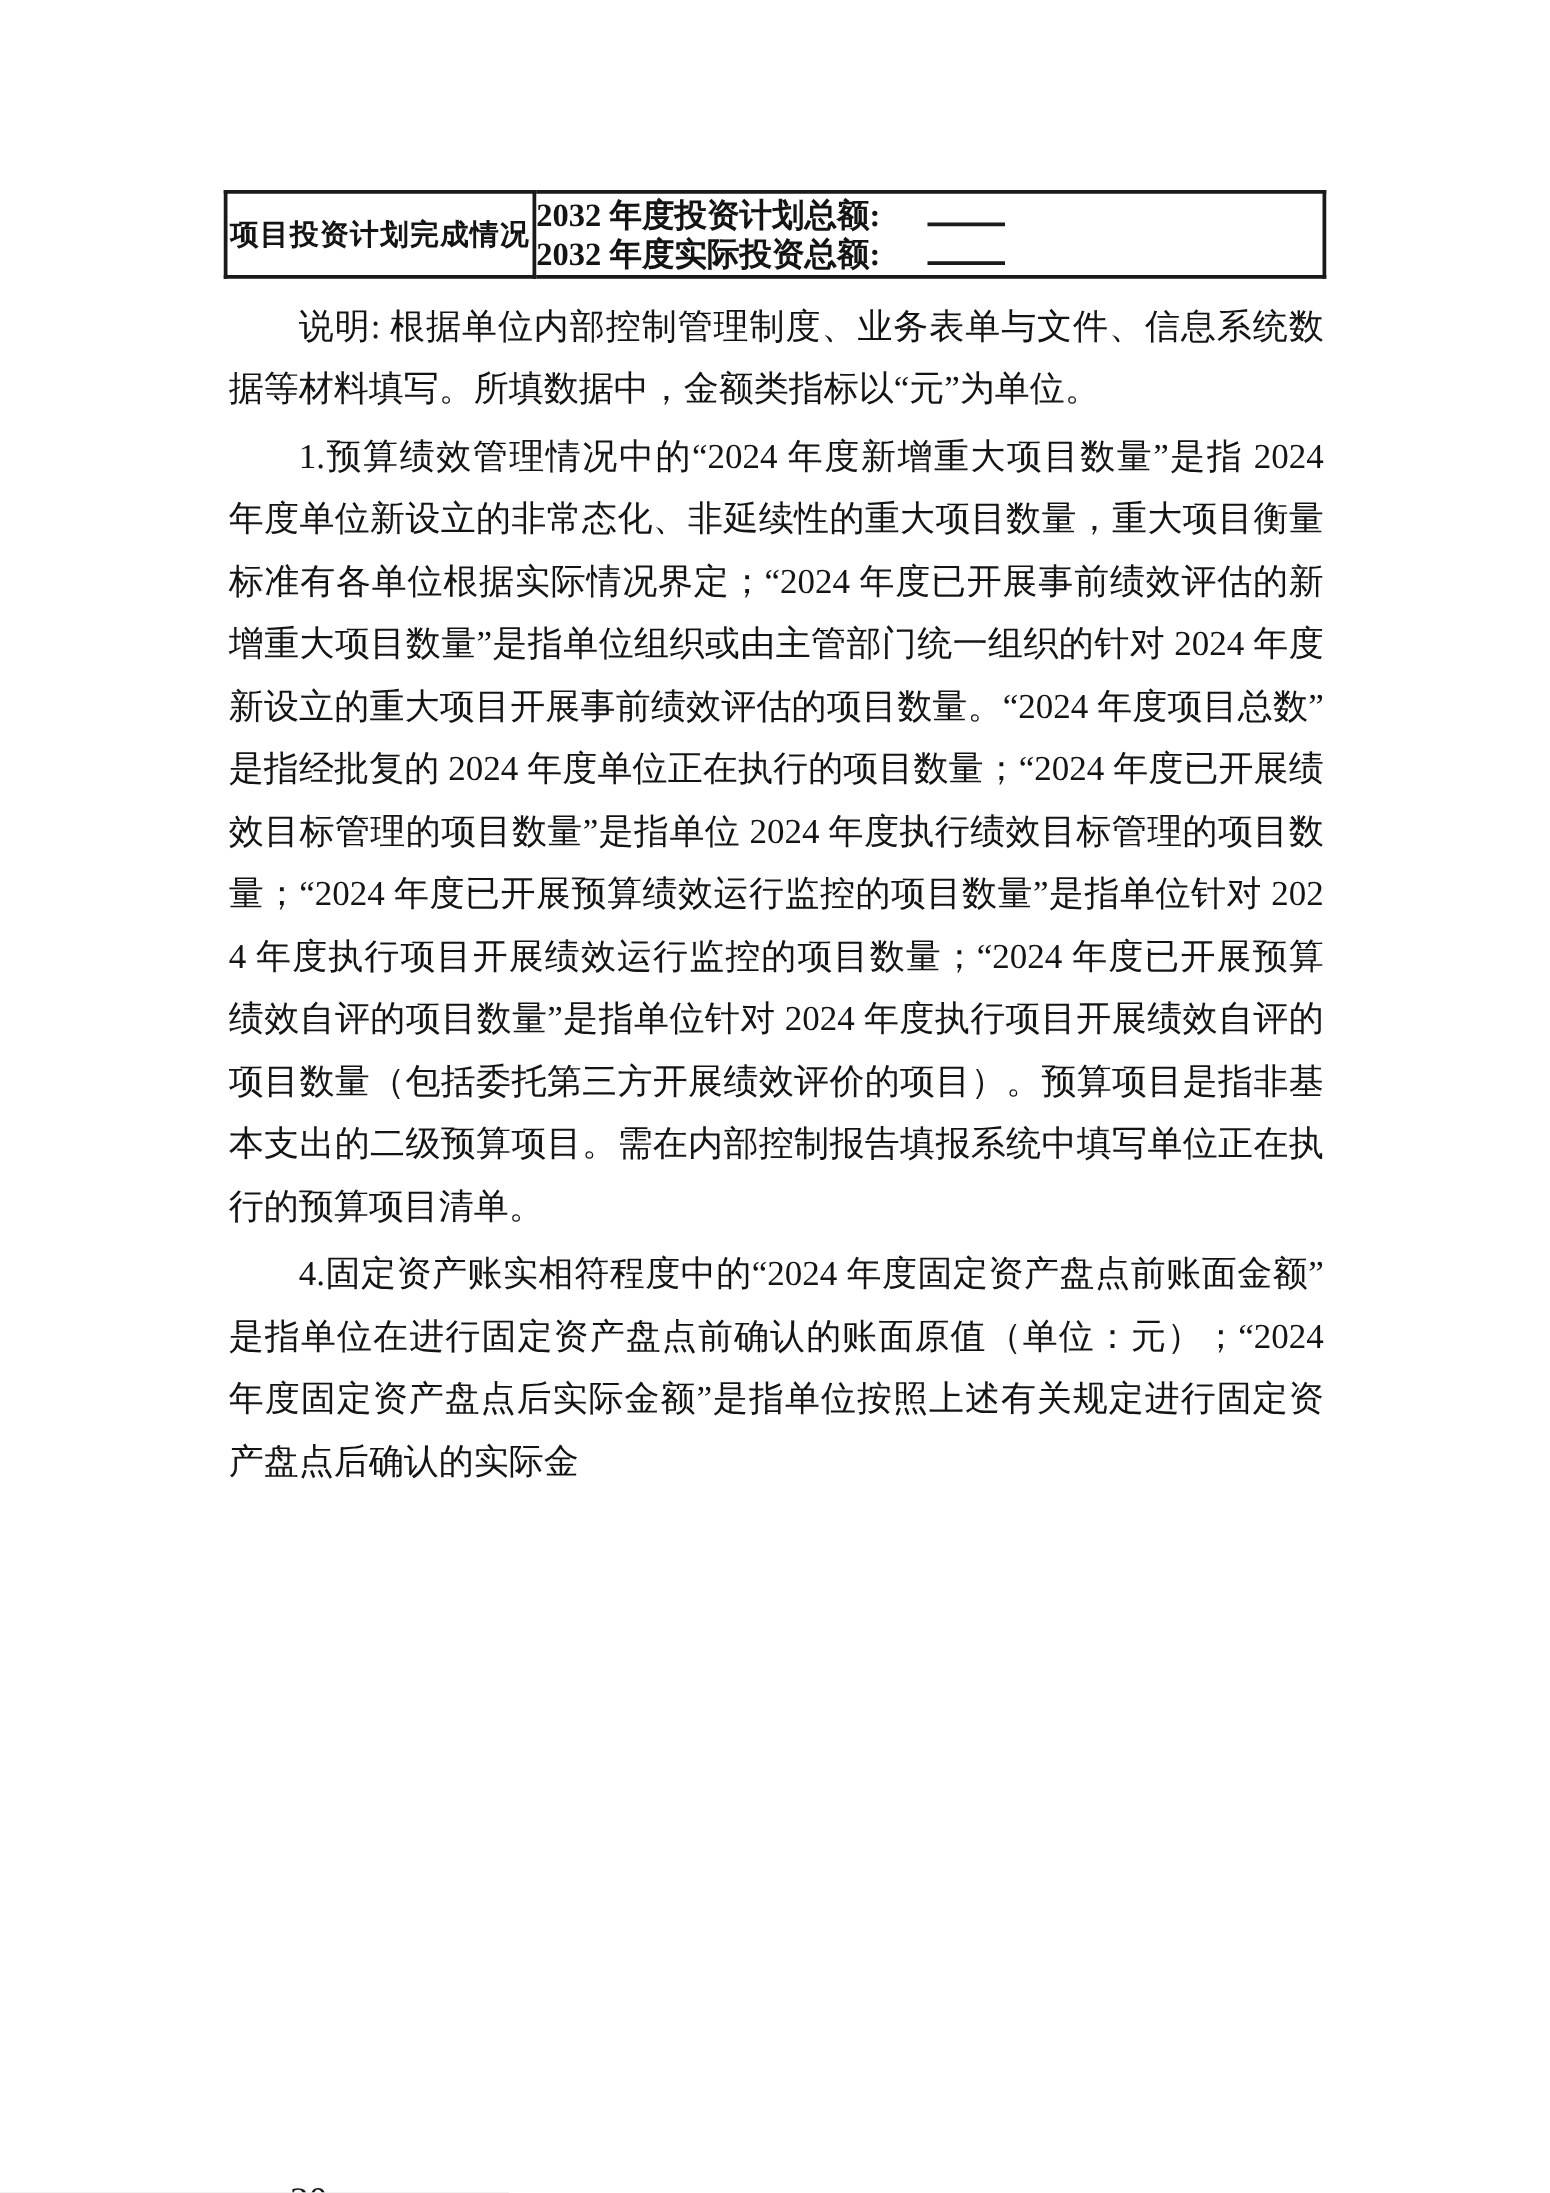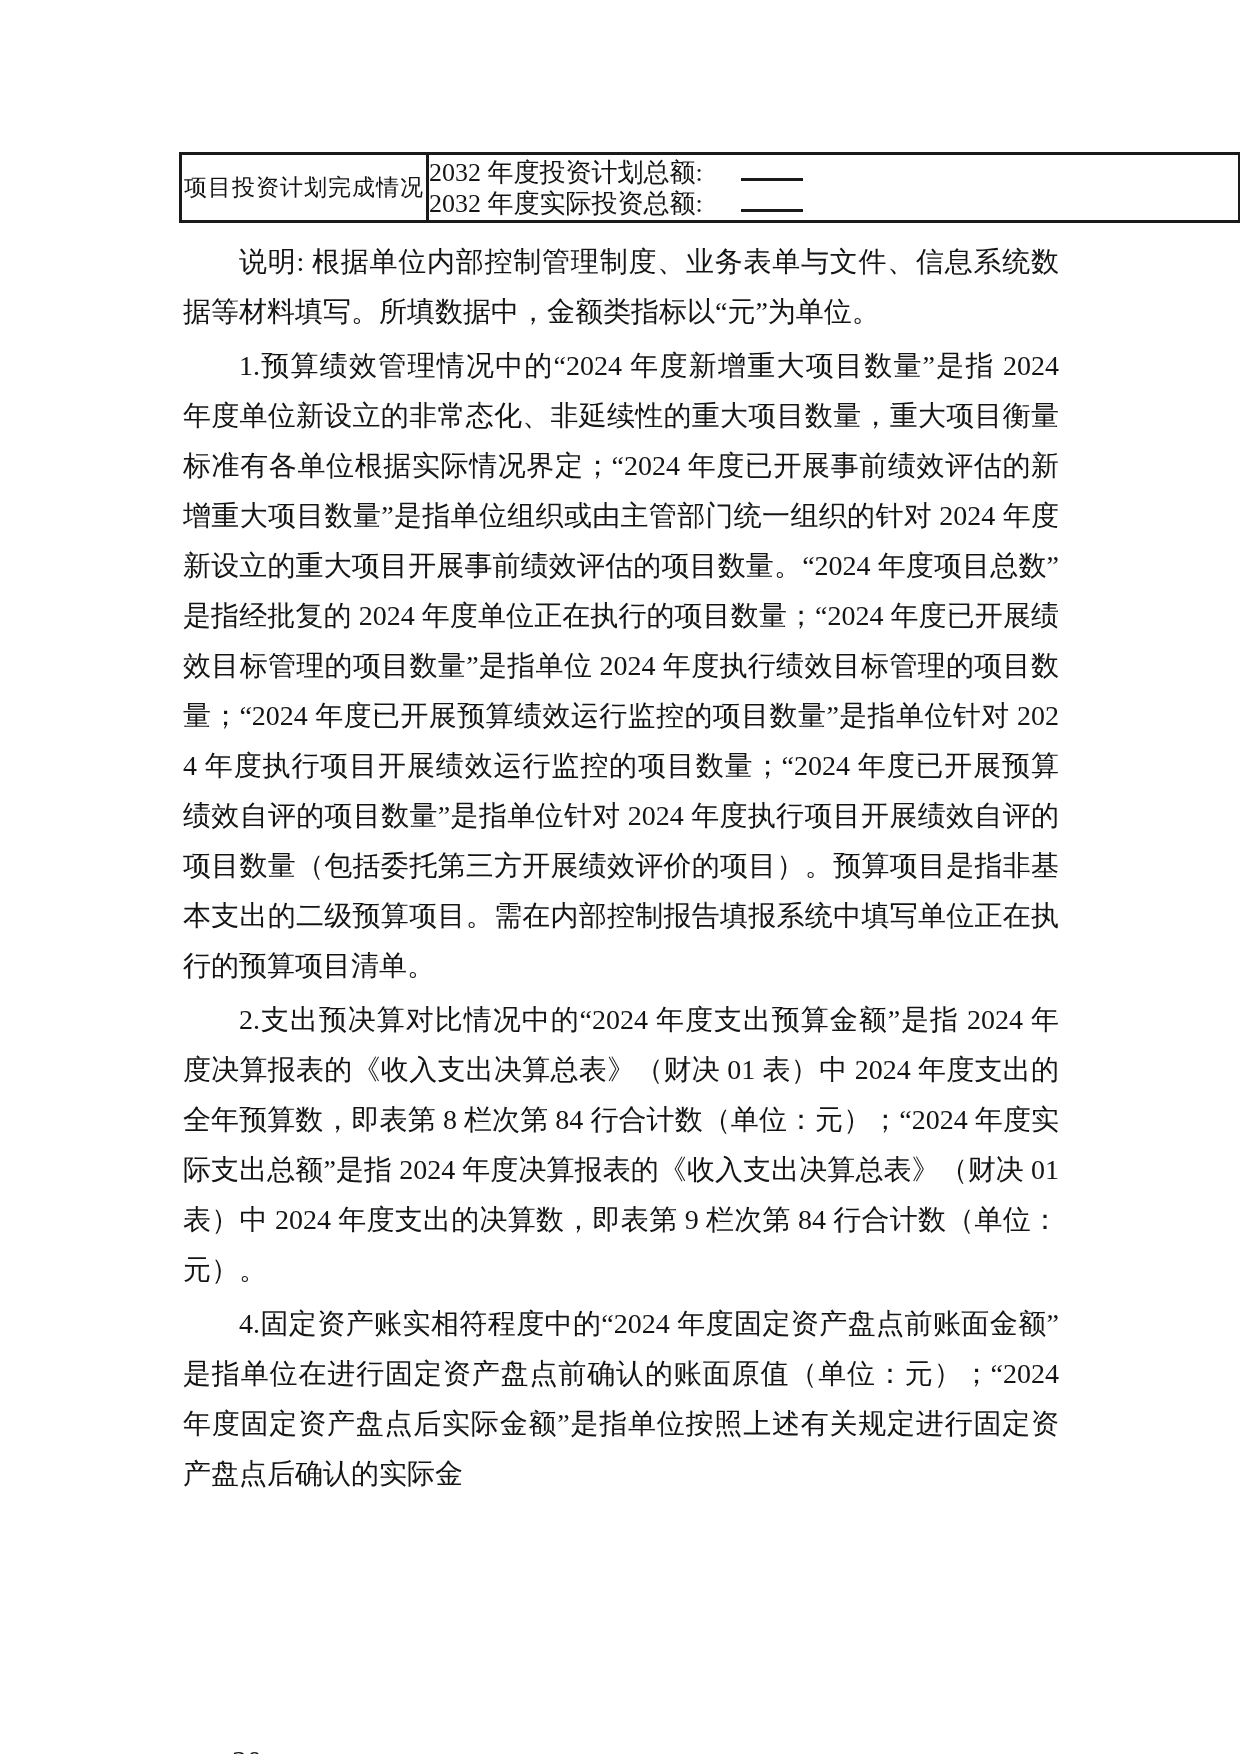--- a/index.html
+++ b/index.html
@@ -13,22 +13,23 @@
     overflow: hidden;
   }
   .content {
     position: absolute;
     left: 179px;
     top: 152px;
     width: 884px;
   }
   table.form-table {
     border-collapse: collapse;
-    width: 1062px;
+    width: 882px;
     table-layout: fixed;
+    font-weight: bold;
   }
   table.form-table tr { height: 68px; }
   table.form-table td {
     border: 3px solid #1a1a1a;
     padding: 0;
     vertical-align: middle;
   }
   td.th-cell {
     width: 244px;
     text-align: center;
@@ -85,21 +86,20 @@
             <span>2032 年度实际投资总额:</span><span class="blank"></span>
           </div>
         </td>
       </tr>
     </tbody>
       </table>
 
     <div class="body-text">
       <p class="para">说明: 根据单位内部控制管理制度、业务表单与文件、信息系统数据等材料填写。所填数据中，金额类指标以“元”为单位。</p>
       <p class="para">1.预算绩效管理情况中的“2024 年度新增重大项目数量”是指 2024 年度单位新设立的非常态化、非延续性的重大项目数量，重大项目衡量标准有各单位根据实际情况界定；“2024 年度已开展事前绩效评估的新增重大项目数量”是指单位组织或由主管部门统一组织的针对 2024 年度新设立的重大项目开展事前绩效评估的项目数量。“2024 年度项目总数”是指经批复的 2024 年度单位正在执行的项目数量；“2024 年度已开展绩效目标管理的项目数量”是指单位 2024 年度执行绩效目标管理的项目数量；“2024 年度已开展预算绩效运行监控的项目数量”是指单位针对 2024 年度执行项目开展绩效运行监控的项目数量；“2024 年度已开展预算绩效自评的项目数量”是指单位针对 2024 年度执行项目开展绩效自评的项目数量（包括委托第三方开展绩效评价的项目）。预算项目是指非基本支出的二级预算项目。需在内部控制报告填报系统中填写单位正在执行的预算项目清单。</p>
-      <p class="para">2.支出预决算对比情况中的“2024 年度支出预算金额”是指 2024 年度决算报表的《收入支出决算总表》（财决 01 表）中 2024 年度支出的全年预算数，即表第 8 栏次第 84 行合计数（单位：元）；“2024 年度实际支出总额”是指 2024 年度决算报表的《收入支出决算总表》（财决 01 表）中 2024 年度支出的决算数，即表第 9 栏次第 84 行合计数（单位：元）。</p>
       <p class="para">4.固定资产账实相符程度中的“2024 年度固定资产盘点前账面金额”是指单位在进行固定资产盘点前确认的账面原值（单位：元）；“2024 年度固定资产盘点后实际金额”是指单位按照上述有关规定进行固定资产盘点后确认的实际金</p>
     </div>
 
   </div>
 
   <div class="footer">
     <span class="dash">—</span><span>20</span><span class="dash">—</span>
   </div>
 </div>
 

